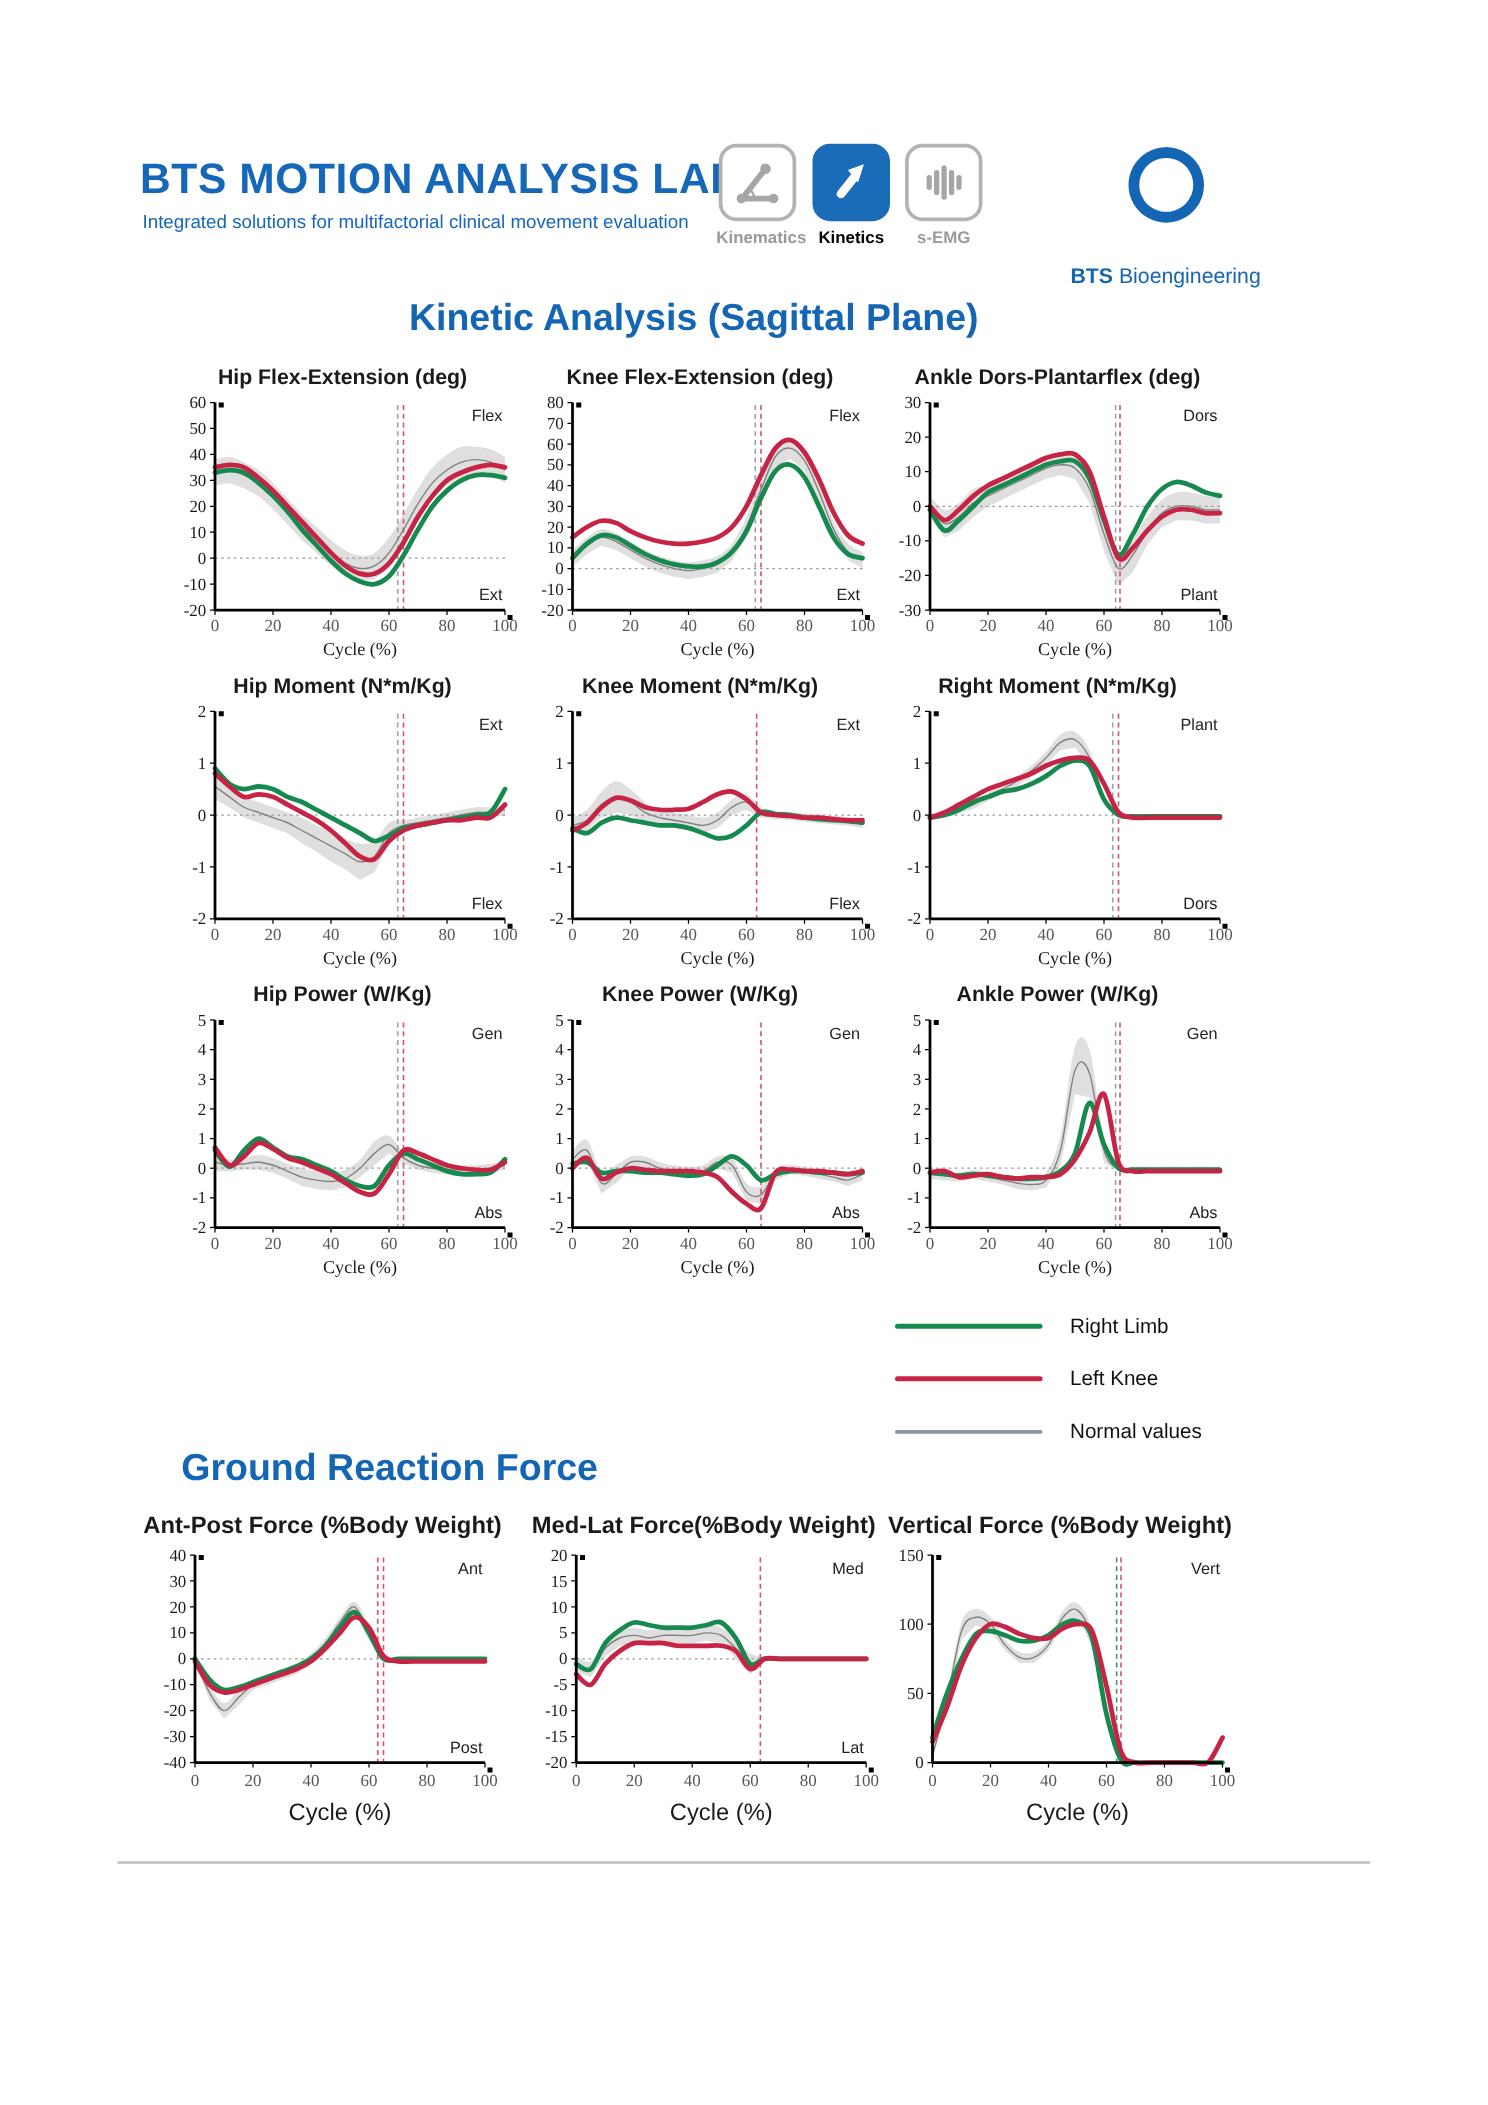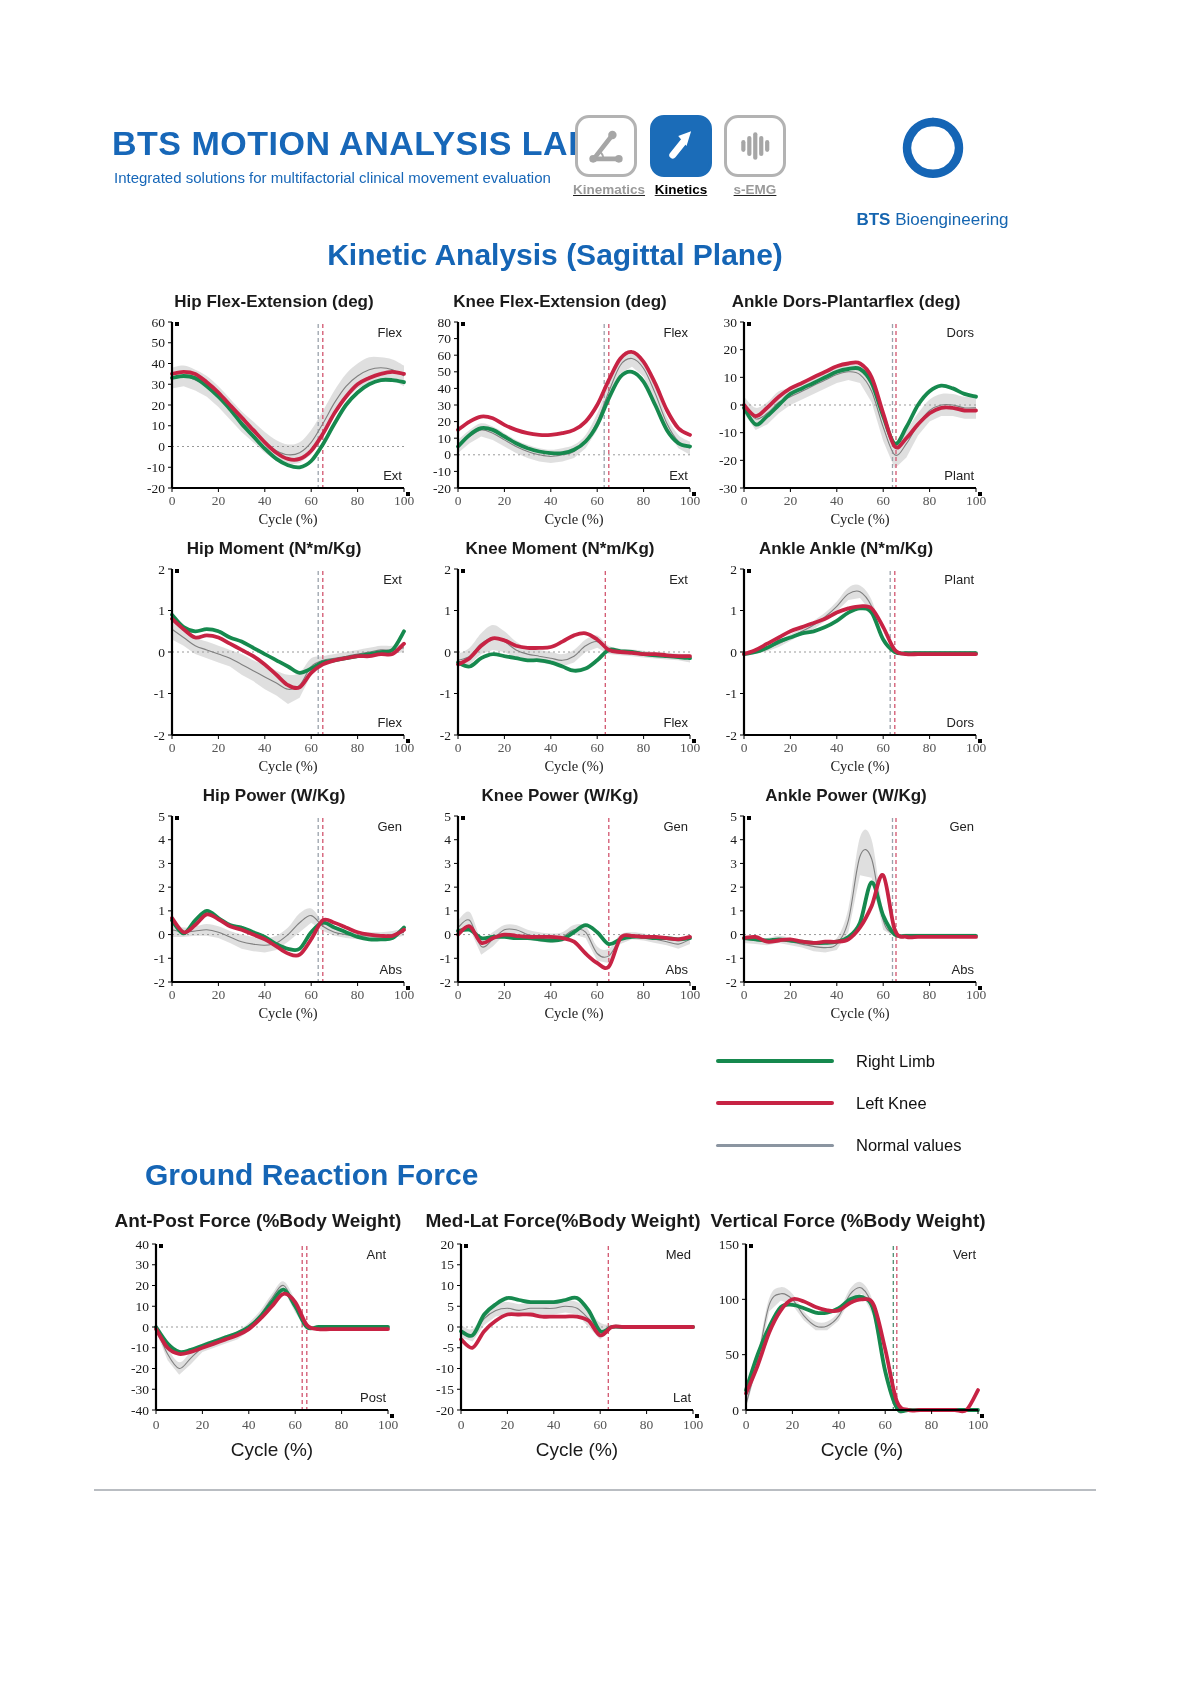--- a/index.html
+++ b/index.html
@@ -2,21 +2,21 @@
 <html><head>
 <meta charset="utf-8">
 <style>
   html,body{margin:0;padding:0;background:#fff;}
   body{width:1190px;height:1684px;position:relative;font-family:"Liberation Sans",sans-serif;color:#222;}
   .page{position:absolute;left:0;top:0;width:1190px;height:1684px;background:#fff;overflow:hidden;}
 
   
   .lab-title{position:absolute;left:112px;top:124px;font-size:34px;font-weight:bold;color:#1767b8;letter-spacing:.5px;white-space:nowrap;}
   .lab-sub{position:absolute;left:114px;top:169px;font-size:15px;color:#1767b8;white-space:nowrap;}
-  .tab{position:absolute;top:115px;width:66px;text-align:center;cursor:pointer;text-decoration:underline;}
+  .tab{position:absolute;top:115px;width:66px;text-align:center;cursor:pointer;}
   .tabicon{width:62px;height:62px;margin:0 auto;border-radius:14px;border:3px solid #b3b3b3;background:#fff;box-sizing:border-box;display:flex;align-items:center;justify-content:center;}
   .tab.active .tabicon{background:#1b6cb8;border-color:#1b6cb8;}
   .tab-label{margin-top:5px;font-size:13.5px;font-weight:bold;color:#9a9a9a;}
   .tab.active .tab-label{color:#000;}
   .brand{position:absolute;left:845px;top:100px;width:175px;text-align:center;}
   .brand-text{margin-top:14px;font-size:17px;color:#1565b0;white-space:nowrap;}
   .brand-text b{font-weight:bold;}
 
   
   .sec1{position:absolute;left:0;top:238px;width:1110px;text-align:center;font-size:30px;font-weight:bold;color:#1565b5;}
@@ -324,21 +324,21 @@
           <line x1="229.60000000000002" y1="172" x2="229.60000000000002" y2="176" stroke="#000" stroke-width="1"></line>
           <text x="229.60000000000002" y="189" text-anchor="middle" class="tick xtick">80</text>
           <line x1="276" y1="172" x2="276" y2="176" stroke="#000" stroke-width="1"></line>
           <text x="276" y="189" text-anchor="middle" class="tick xtick">100</text>
           <text x="160" y="208" text-anchor="middle" class="xlabel">Cycle (%)</text>
           <text x="274" y="21" text-anchor="end" class="corner">Ext</text>
           <text x="274" y="164" text-anchor="end" class="corner">Flex</text>
         </svg>
       </div>
       <div class="chart" style="left: 700px; top: 539px;">
-        <div class="ctitle">Ankle Ankle (N*m/Kg)</div>
+        <div class="ctitle">Right Moment (N*m/Kg)</div>
         <svg width="292" height="218" viewBox="0 0 292 218">
           <path d="M44.0,89.0C45.9,88.7 51.7,88.2 55.6,86.9C59.5,85.7 63.3,83.1 67.2,81.5C71.1,79.9 74.9,79.1 78.8,77.4C82.7,75.7 86.5,73.2 90.4,71.2C94.3,69.1 98.1,67.1 102.0,64.9C105.9,62.7 109.7,60.4 113.6,57.9C117.5,55.3 121.3,52.8 125.2,49.6C129.1,46.3 132.9,42.5 136.8,38.4C140.7,34.2 144.5,27.3 148.4,24.7C152.3,22.0 156.1,20.5 160.0,22.6C163.9,24.7 167.7,28.8 171.6,37.1C175.5,45.4 179.3,64.0 183.2,72.4C187.1,80.8 190.9,85.1 194.8,87.8C198.7,90.4 202.5,88.1 206.4,88.2C210.3,88.2 214.1,88.2 218.0,88.2C221.9,88.2 225.7,88.2 229.6,88.2C233.5,88.2 237.3,88.2 241.2,88.2C245.1,88.2 248.9,88.2 252.8,88.2C256.7,88.2 260.5,88.2 264.4,88.2C268.3,88.2 274.1,88.2 276.0,88.2 L276.0,89.8 L264.4,89.8 L252.8,89.8 L241.2,89.8 L229.6,89.8 L218.0,89.8 L206.4,89.8 L194.8,90.2 L183.2,80.7 L171.6,49.6 L160.0,35.0 L148.4,37.1 L136.8,48.3 L125.2,57.9 L113.6,66.2 L102.0,71.6 L90.4,77.8 L78.8,84.0 L67.2,88.2 L55.6,91.1 L44.0,93.2 Z" fill="#cccccc" opacity="0.62"></path>
           <line x1="44" y1="89" x2="276" y2="89" stroke="#999" stroke-width="1" stroke-dasharray="2,3"></line>
           <line x1="190.2" y1="8" x2="190.2" y2="171" stroke="#9aa2ab" stroke-width="1.3" stroke-dasharray="4,3"></line>
           <line x1="194.8" y1="8" x2="194.8" y2="171" stroke="#d2556f" stroke-width="1.3" stroke-dasharray="4,3"></line>
           <path d="M44.0,91.1C45.9,90.7 51.7,90.0 55.6,89.0C59.5,88.0 63.3,86.2 67.2,84.8C71.1,83.5 74.9,82.4 78.8,80.7C82.7,79.0 86.5,76.5 90.4,74.5C94.3,72.4 98.1,70.3 102.0,68.3C105.9,66.2 109.7,64.4 113.6,62.0C117.5,59.6 121.3,56.8 125.2,53.7C129.1,50.6 132.9,47.2 136.8,43.3C140.7,39.5 144.5,33.3 148.4,30.9C152.3,28.5 156.1,26.8 160.0,28.8C163.9,30.9 167.7,35.4 171.6,43.3C175.5,51.3 179.3,68.9 183.2,76.5C187.1,84.2 190.9,86.9 194.8,89.0C198.7,91.1 202.5,89.0 206.4,89.0C210.3,89.0 214.1,89.0 218.0,89.0C221.9,89.0 225.7,89.0 229.6,89.0C233.5,89.0 237.3,89.0 241.2,89.0C245.1,89.0 248.9,89.0 252.8,89.0C256.7,89.0 260.5,89.0 264.4,89.0C268.3,89.0 274.1,89.0 276.0,89.0" fill="none" stroke="#7f7f7f" stroke-width="1.1"></path>
           <path d="M44.0,91.1C45.9,90.7 51.7,90.0 55.6,89.0C59.5,88.0 63.3,86.6 67.2,84.8C71.1,83.1 74.9,80.4 78.8,78.6C82.7,76.9 86.5,75.9 90.4,74.5C94.3,73.1 98.1,71.4 102.0,70.3C105.9,69.3 109.7,69.3 113.6,68.3C117.5,67.2 121.3,65.8 125.2,64.1C129.1,62.4 132.9,60.3 136.8,57.9C140.7,55.5 144.5,51.7 148.4,49.6C152.3,47.5 156.1,45.4 160.0,45.4C163.9,45.4 167.7,44.4 171.6,49.6C175.5,54.8 179.3,70.0 183.2,76.5C187.1,83.1 190.9,86.7 194.8,89.0C198.7,91.3 202.5,90.0 206.4,90.2C210.3,90.5 214.1,90.2 218.0,90.2C221.9,90.2 225.7,90.2 229.6,90.2C233.5,90.2 237.3,90.2 241.2,90.2C245.1,90.2 248.9,90.2 252.8,90.2C256.7,90.2 260.5,90.2 264.4,90.2C268.3,90.2 274.1,90.2 276.0,90.2" fill="none" stroke="#16894e" stroke-width="3.8" stroke-linecap="round" stroke-linejoin="round"></path>
           <path d="M44.0,91.1C45.9,90.4 51.7,88.7 55.6,86.9C59.5,85.2 63.3,82.8 67.2,80.7C71.1,78.6 74.9,76.5 78.8,74.5C82.7,72.4 86.5,70.0 90.4,68.3C94.3,66.5 98.1,65.5 102.0,64.1C105.9,62.7 109.7,61.3 113.6,60.0C117.5,58.6 121.3,57.5 125.2,55.8C129.1,54.1 132.9,51.3 136.8,49.6C140.7,47.8 144.5,46.5 148.4,45.4C152.3,44.4 156.1,43.3 160.0,43.3C163.9,43.3 167.7,42.0 171.6,45.4C175.5,48.9 179.3,57.2 183.2,64.1C187.1,71.0 190.9,82.4 194.8,86.9C198.7,91.4 202.5,90.4 206.4,91.1C210.3,91.8 214.1,91.1 218.0,91.1C221.9,91.1 225.7,91.1 229.6,91.1C233.5,91.1 237.3,91.1 241.2,91.1C245.1,91.1 248.9,91.1 252.8,91.1C256.7,91.1 260.5,91.1 264.4,91.1C268.3,91.1 274.1,91.1 276.0,91.1" fill="none" stroke="#c72344" stroke-width="3.8" stroke-linecap="round" stroke-linejoin="round"></path>
           <line x1="44" y1="6" x2="44" y2="172" stroke="#000" stroke-width="2.2"></line>
           <line x1="44" y1="172" x2="276" y2="172" stroke="#000" stroke-width="2.2"></line>

